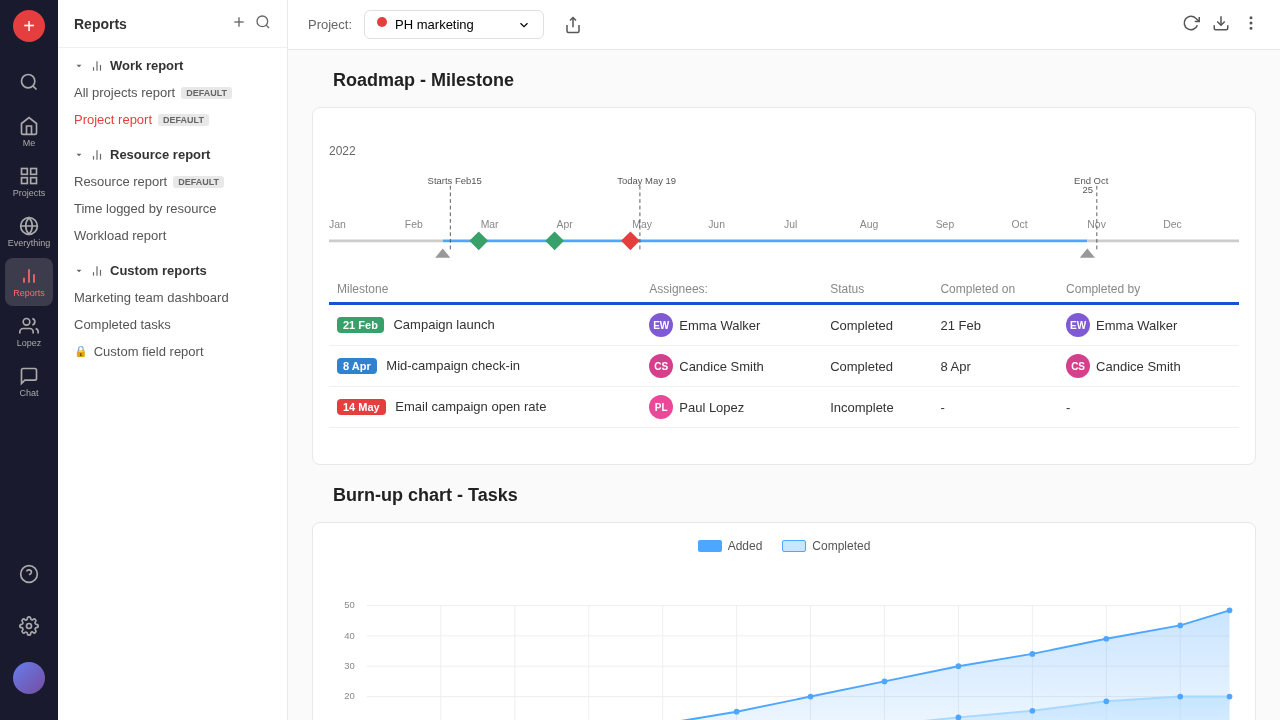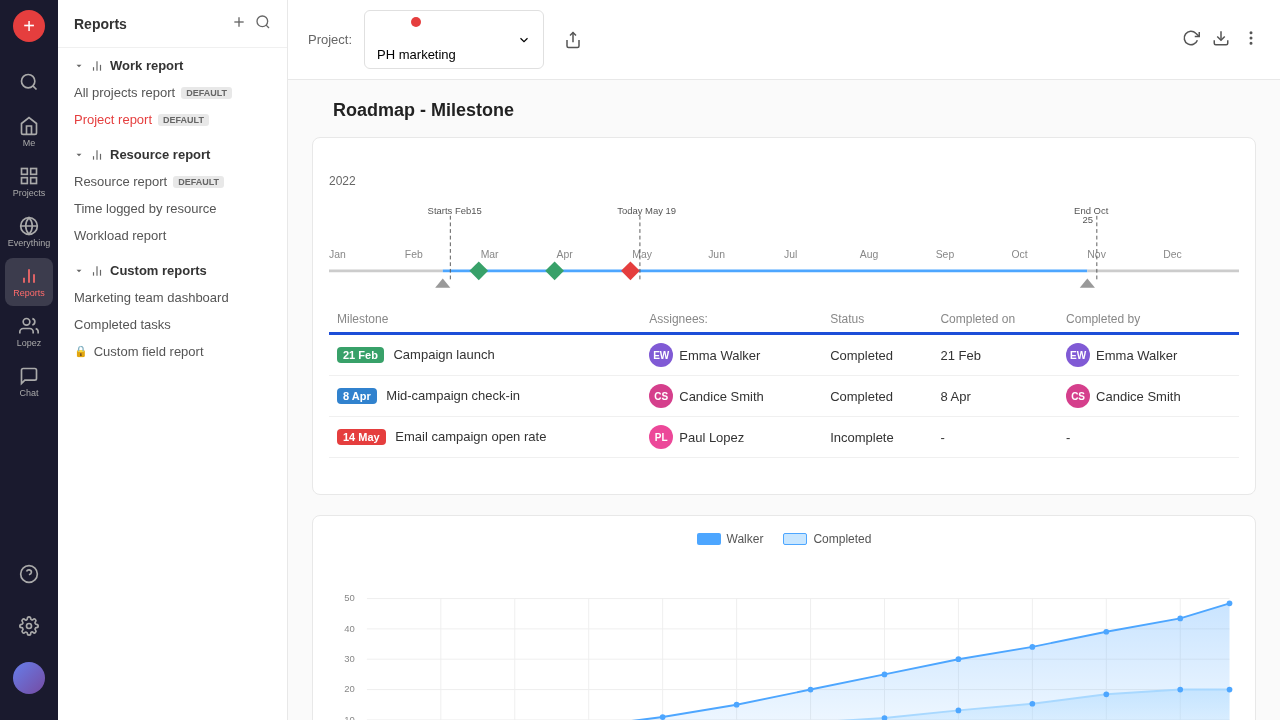--- a/index.html
+++ b/index.html
@@ -408,21 +408,21 @@
       <span>Custom field report</span>
     </div>
   </div>
 </aside>
 
 <div class="main">
 
   <div class="topbar">
     <span class="project-label">Project:</span>
     <div class="project-selector">
-      <div style="display:flex;align-items:center;gap:20px;flex-direction:column;">
+      <div style="display:flex;gap:8px;">
         <div class="project-dot"></div>
         <span>PH marketing</span>
       </div>
       <svg width="14" height="14" viewBox="0 0 24 24" fill="none" stroke="currentColor" stroke-width="2">
           <path d="M6 9l6 6 6-6"></path>
         </svg>
     </div>
     <div style="display:flex;align-items:center;margin-left:8px;">
       <svg width="18" height="18" viewBox="0 0 24 24" fill="none" stroke="#555" stroke-width="2">
           <path d="M4 12v8a2 2 0 0 0 2 2h12a2 2 0 0 0 2-2v-8"></path>
@@ -570,25 +570,26 @@
               </td>
               <td class="status-incomplete">Incomplete</td>
               <td>-</td>
               <td>-</td>
             </tr>
           </tbody>
         </table>
       </div>
     </div>
 
+    <h2 class="section-title">Burn-up chart - Tasks</h2>
     <div class="burnup-container">
       <div class="chart-legend">
         <div class="legend-item">
           <div class="legend-color" style="background:#4da6ff;"></div>
-          <span>Walker</span>
+          <span>Added</span>
         </div>
         <div class="legend-item">
           <div class="legend-color" style="background:#c8e6ff;border:1px solid #4da6ff;"></div>
           <span>Completed</span>
         </div>
       </div>
       <div class="chart-area">
         <svg width="100%" height="210" viewBox="0 0 960 210">
 
           <text x="22" y="200" font-size="10" fill="#888">0</text>

